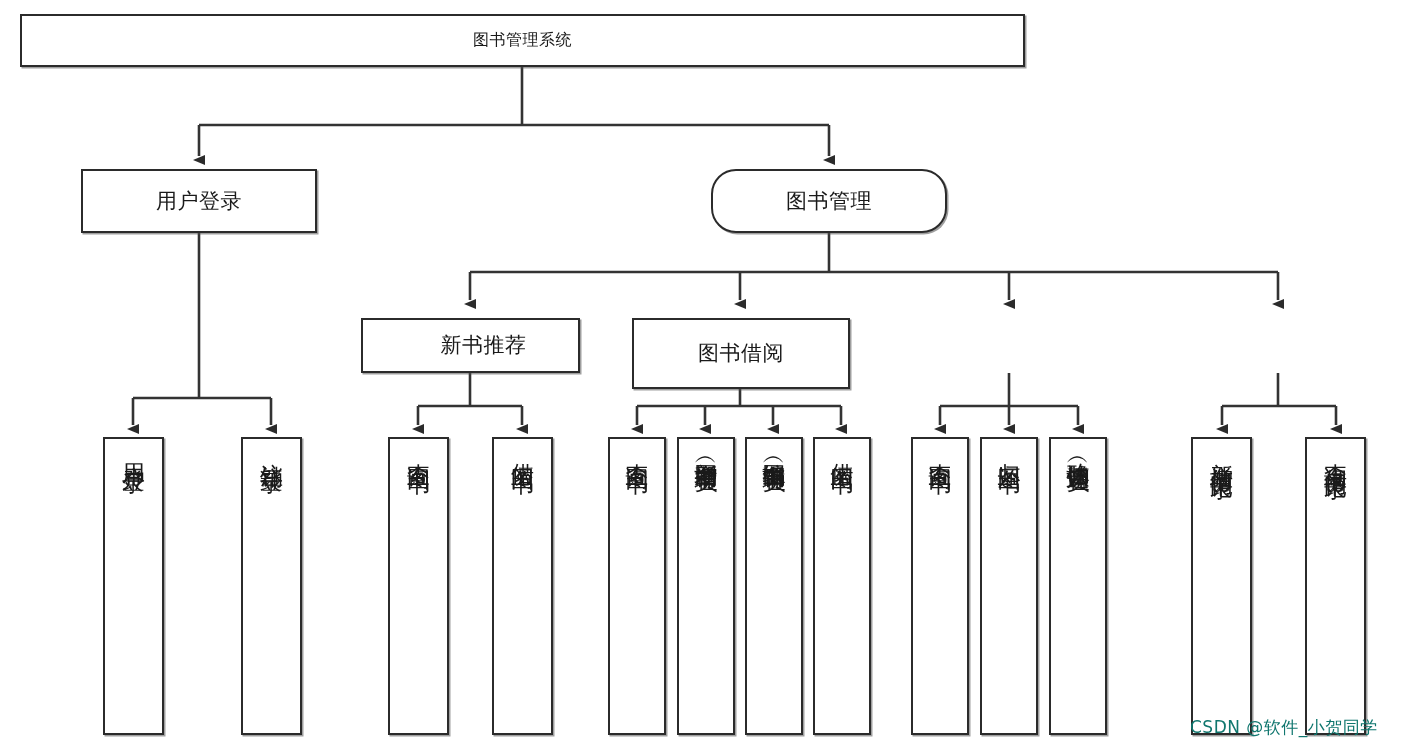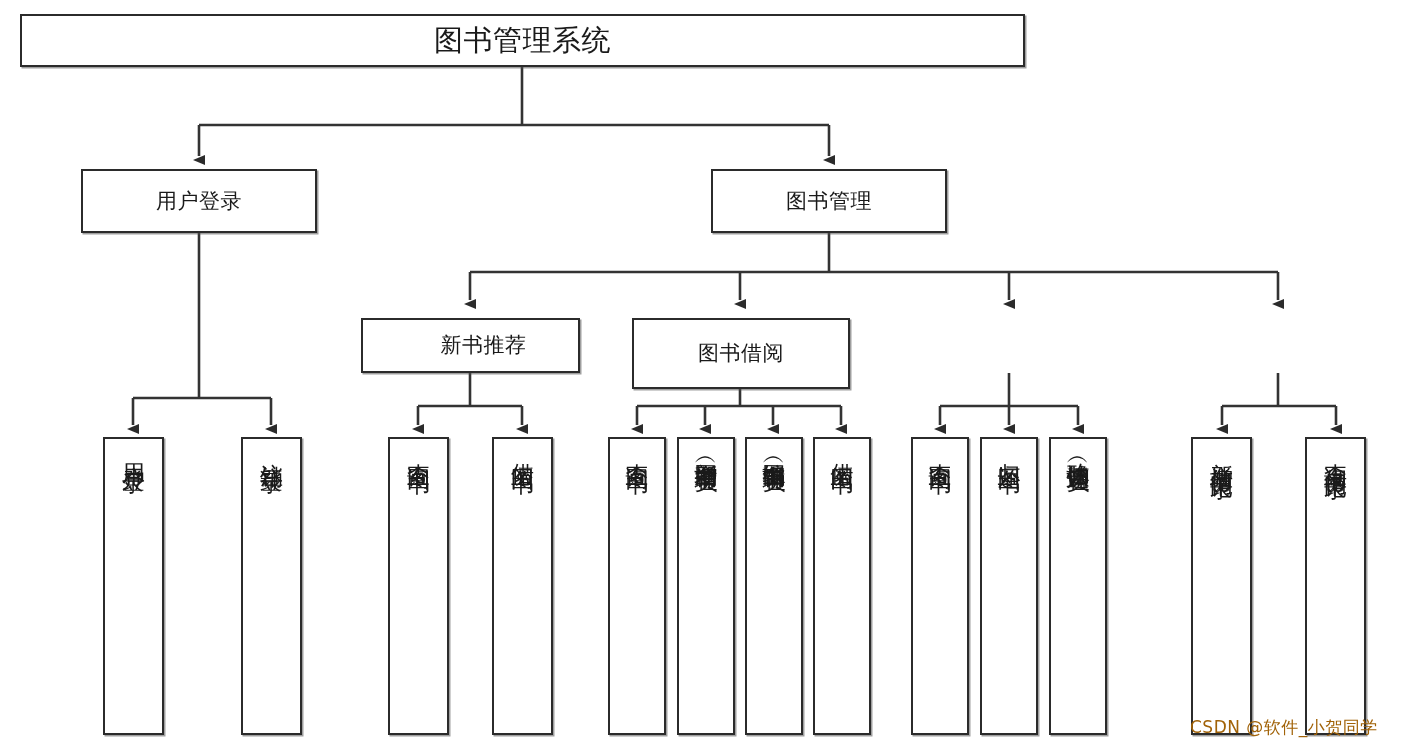--- a/index.html
+++ b/index.html
@@ -40,21 +40,21 @@
     text-align: center;
     line-height: 1.18;
     letter-spacing: 0.5px;
   }
   
   .node.horiz .label {
     font-size: 21px;
     white-space: nowrap;
   }
   .node.root .label {
-    font-size: 29px;
+    font-size: 16px;
   }
   
   .node.vert {
     align-items: flex-start;
     justify-content: center;
     padding-top: 6px;
   }
   .node.vert .label {
     writing-mode: vertical-rl;
     text-orientation: upright;
@@ -64,21 +64,21 @@
     white-space: nowrap;
     max-height: 286px;
   }
   .node.vert.tall .label {
     max-height: 292px;
     letter-spacing: 1px;
   }
   .watermark {
     position: absolute;
     font-size: 17px;
-    color: #a16207;
+    color: #0f766e;
     white-space: nowrap;
     letter-spacing: 0.5px;
   }
 </style>
 </head>
 <body>
 
 <div id="canvas">
 
   <svg class="edges" viewBox="0 0 1405 747">
@@ -132,21 +132,21 @@
     </g>
   </svg>
 
   <div class="node horiz root" style="left:20px; top:14px; width:1005px; height:53px;">
     <span class="label">图书管理系统</span>
   </div>
 
   <div class="node horiz" style="left:81px; top:169px; width:236px; height:64px;">
     <span class="label">用户登录</span>
   </div>
-  <div class="node horiz" style="left:711px; top:169px; width:236px; height:64px;">
+  <div class="node horiz" style="left:711px; top:169px; width:236px; height:64px;border-radius:25px;">
     <span class="label">图书管理</span>
   </div>
 
   <div class="node horiz" style="left:361px; top:318px; width:219px; height:55px;padding-left:26px;">
     <span class="label">新书推荐</span>
   </div>
   <div class="node horiz" style="left:632px; top:318px; width:218px; height:71px;">
     <span class="label">图书借阅</span>
   </div>
 

